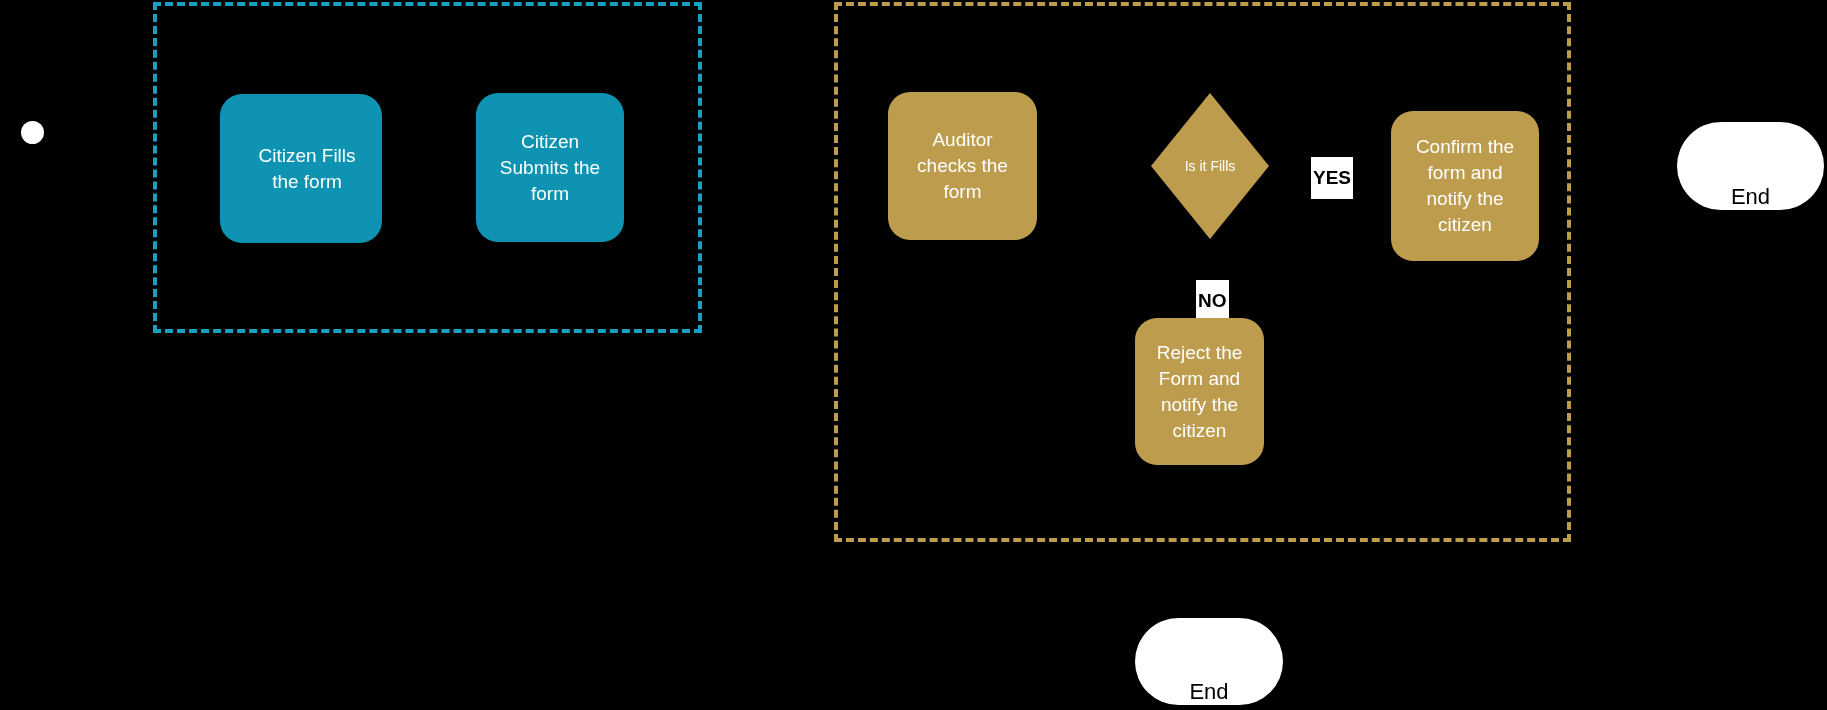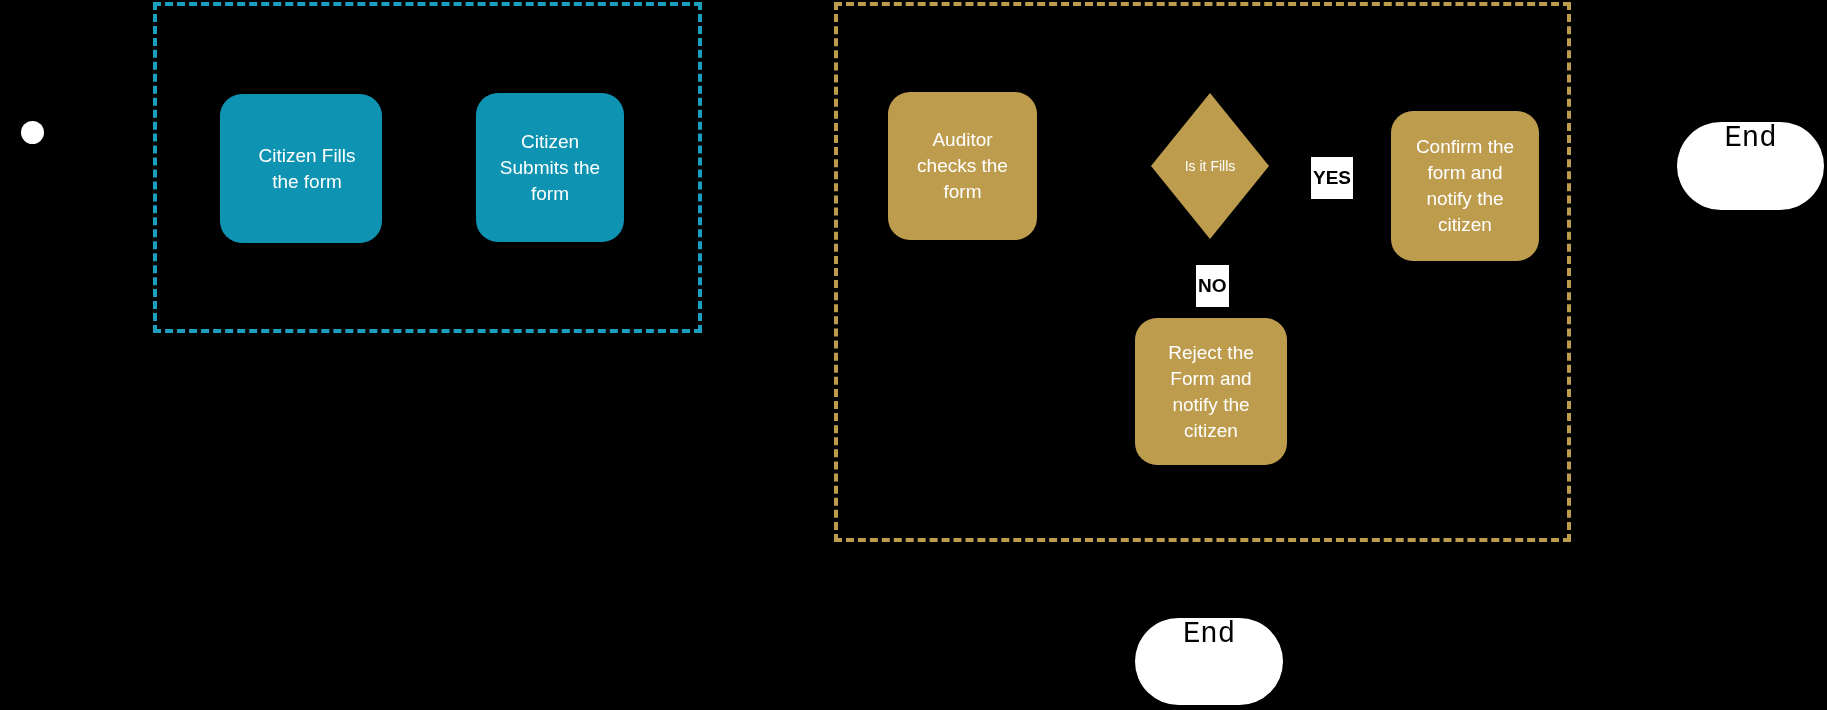--- a/index.html
+++ b/index.html
@@ -63,39 +63,38 @@
     font-size: 19px;
     line-height: 18px;
     padding: 12px 2px;
     font-weight: bold;
   }
   .terminator {
     position: absolute;
     background: var(--end-fill, #fff);
     border-radius: 44px;
     display: flex;
-    align-items: flex-start;
+    align-items: flex-end;
     justify-content: center;
     color: var(--end-text, #000);
-    font-size: 29px;
-    font-family: Liberation Mono, monospace;
+    font-size: 22px;
   }
 
   
   #start            { left: 21px;   top: 121px; }
   #lane-citizen     { left: 153px;  top: 2px;   width: 549px; height: 331px; }
   #lane-auditor     { left: 834px;  top: 2px;   width: 737px; height: 540px; }
   #node-fills       { left: 220px;  top: 94px;  width: 150px; height: 149px; padding-left: 12px; }
   #node-submits     { left: 476px;  top: 93px;  width: 148px; height: 149px; }
   #node-auditor     { left: 888px;  top: 92px;  width: 149px; height: 148px; }
   #node-valid       { left: 1151px; top: 93px;  width: 118px; height: 146px; }
   #label-yes        { left: 1311px; top: 157px; }
   #node-confirm     { left: 1391px; top: 92px;  width: 148px; height: 150px; margin-top: 19px; }
-  #label-no         { left: 1196px; top: 265px; }
-  #node-reject      { left: 1135px; top: 318px; width: 152px; height: 147px; }
+  #label-no         { left: 1196px; top: 280px; }
+  #node-reject      { left: 1135px; top: 318px; width: 129px; height: 147px; }
   #end-right        { left: 1677px; top: 122px; width: 147px; height: 88px; }
   #end-bottom       { left: 1135px; top: 618px; width: 148px; height: 87px; }
 </style>
 </head>
 <body>
 
 <div class="canvas">
 
   <div id="start" class="start-circle"></div>
 

